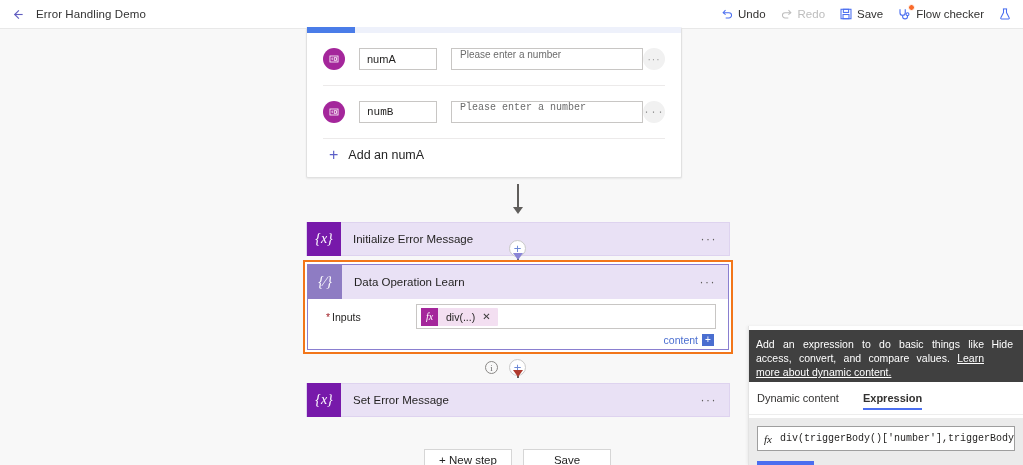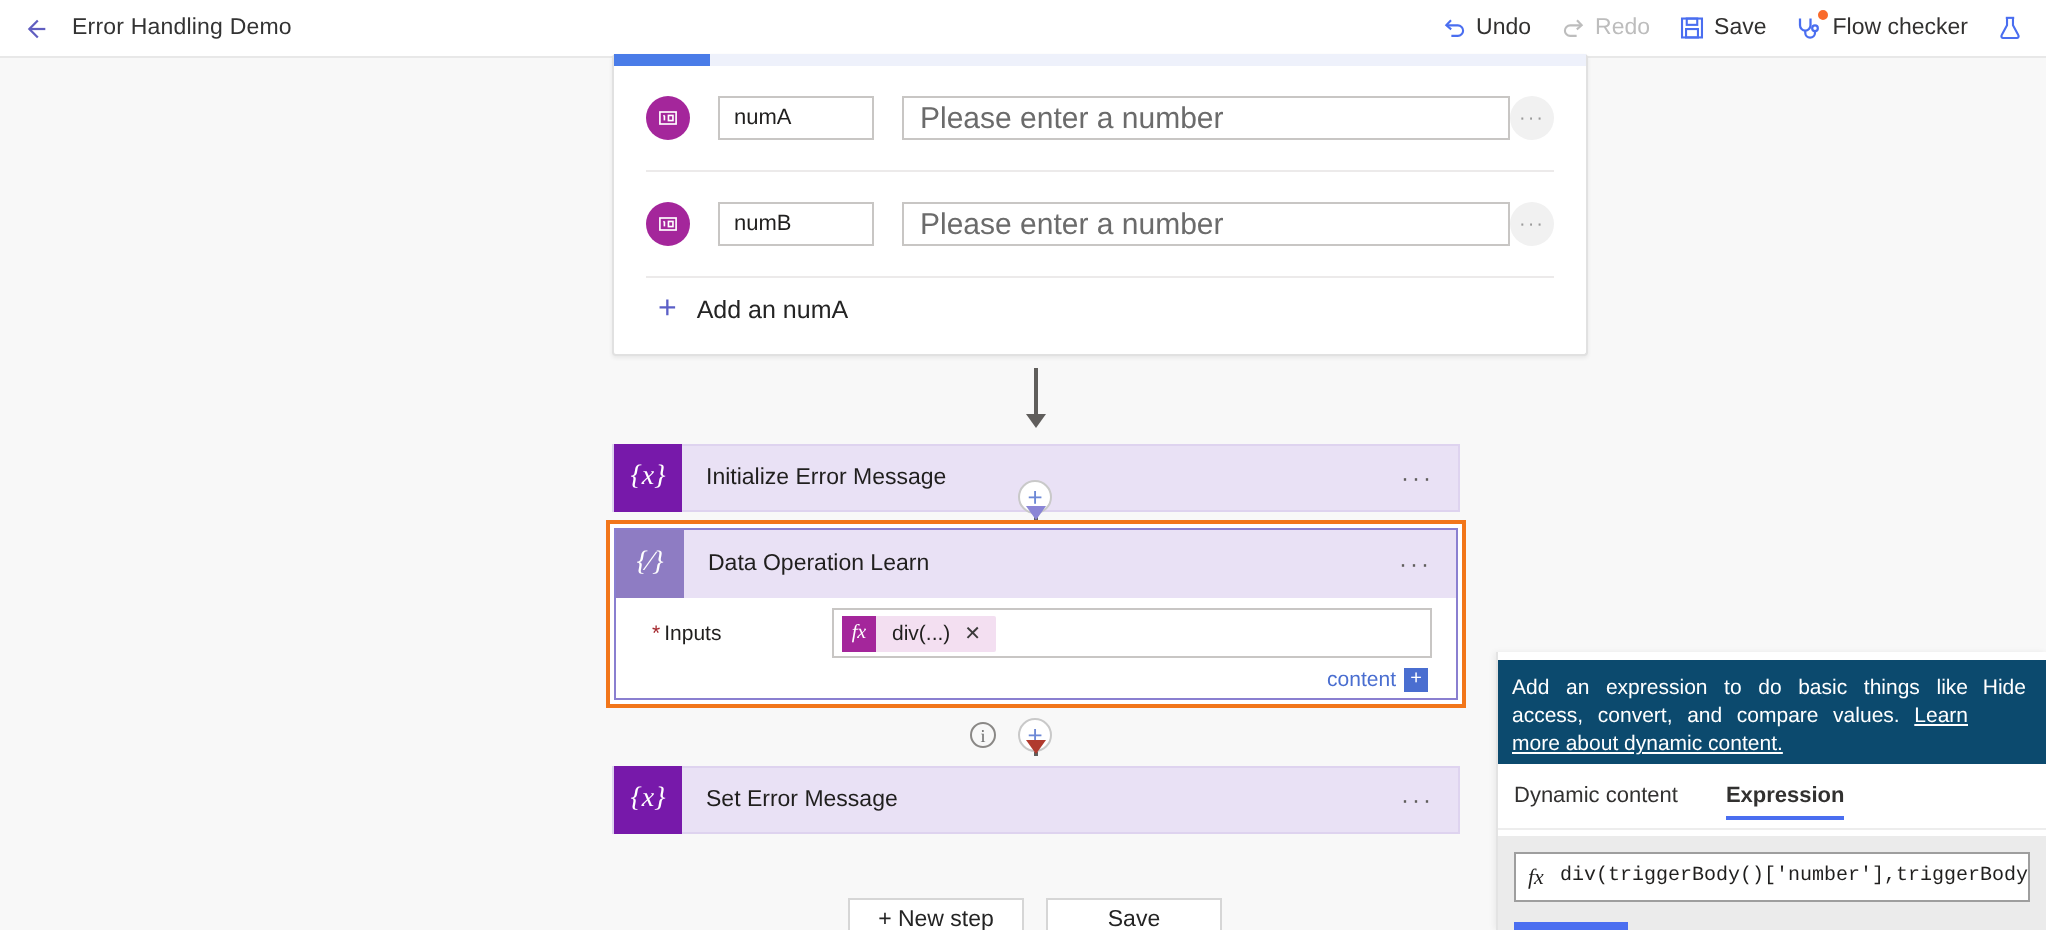--- a/index.html
+++ b/index.html
@@ -38,21 +38,21 @@
 
   
   .canvas { position:absolute; left:0; top:29px; width:1023px; height:436px; }
 
   
   .card {
     position:absolute; background:#ffffff;
     border:1px solid #e1e1e1; border-radius:2px;
     box-shadow:0 1px 2px rgba(0,0,0,.07);
   }
-  #trigger-card { left:306px; top:-2px; width:488px; height:151px; border-top:none;padding-left:28px; }
+  #trigger-card { left:306px; top:-2px; width:376px; height:151px; border-top:none;padding-left:28px; }
   .tab-strip {
     position:absolute; left:0; top:0; width:100%; height:6px;
     background:#eef1fb;
   }
   .tab-active { position:absolute; left:0; top:0; width:48px; height:6px; background:#4a7ce8; }
 
   .input-row {
     position:absolute; left:0; width:100%; height:52px;
     display:flex; align-items:center; padding:0 16px;
   }
@@ -65,22 +65,22 @@
   }
   .name-field {
     width:78px; height:22px; margin-left:14px;
     border:1px solid #c8c6c4; background:#fff;
     display:flex; align-items:center; padding-left:7px;
     font-size:11px; color:#201f1e;
   }
   .ph-field {
     flex:1; height:22px; margin-left:14px; margin-right:0;
     border:1px solid #c8c6c4; background:#fff;
-    display:flex; align-items:center; padding-left:8px;
-    font-size:15px; color:#6b6b6b;
+    display:flex; align-items:flex-start; padding-left:8px;
+    font-size:10px; color:#6b6b6b;
   }
   .ellipsis-btn {
     width:22px; height:22px; border-radius:50%; background:#f1f1f1;
     display:flex; align-items:center; justify-content:center;
     color:#9a9a9a; font-size:10px; letter-spacing:1px; flex:0 0 auto;
   }
   .add-input {
     position:absolute; left:0; bottom:0; height:44px; width:100%;
     display:flex; align-items:center; padding-left:22px; gap:10px;
   }
@@ -185,21 +185,21 @@
     font-size:11.5px; color:#242424;
   }
 
   
   #expr-panel {
     position:absolute; left:748px; top:326px; width:275px; height:139px;
     background:#fff; border-left:1px solid #e3e3e3; box-shadow:-1px 0 3px rgba(0,0,0,.06);
   }
   #expr-banner {
     position:absolute; left:0; top:4px; width:100%; height:52px;
-    background:#0c4a6e; color:#fff; padding:7px 10px 0 7px;
+    background:#404040; color:#fff; padding:7px 10px 0 7px;
   }
   #expr-banner .btext {
     font-size:10.5px; line-height:14px; text-align:justify; width:228px;
     color:#fff;
   }
   #expr-banner .link { color:#fff; text-decoration:underline; }
   #expr-banner .hide {
     position:absolute; right:10px; top:8px; font-size:10.5px; color:#fff; cursor:pointer;
   }
   .tabs {
@@ -325,21 +325,21 @@
         <div class="ph-field">
           <span>Please enter a number</span>
         </div>
         <div class="ellipsis-btn">
           <span>···</span>
         </div>
       </div>
 
       <div class="row-sep" style="top:58px;"></div>
 
-      <div class="input-row" style="top:59px;">
+      <div class="input-row" style="top:59px;font-family:Liberation Mono, monospace;">
         <div class="num-icon">
           <svg width="12" height="12" viewBox="0 0 16 16" fill="none" stroke="#fff" stroke-width="1.1">
             <rect x="2.6" y="4" width="10.8" height="8"></rect>
             <path d="M5.6 6.4 V9.6"></path>
               <path d="M5 6.8 L5.7 6.3"></path>
             <rect x="8.3" y="6.3" width="3" height="3.4"></rect>
           </svg>
         </div>
         <div class="name-field">
           <span>numB</span>

